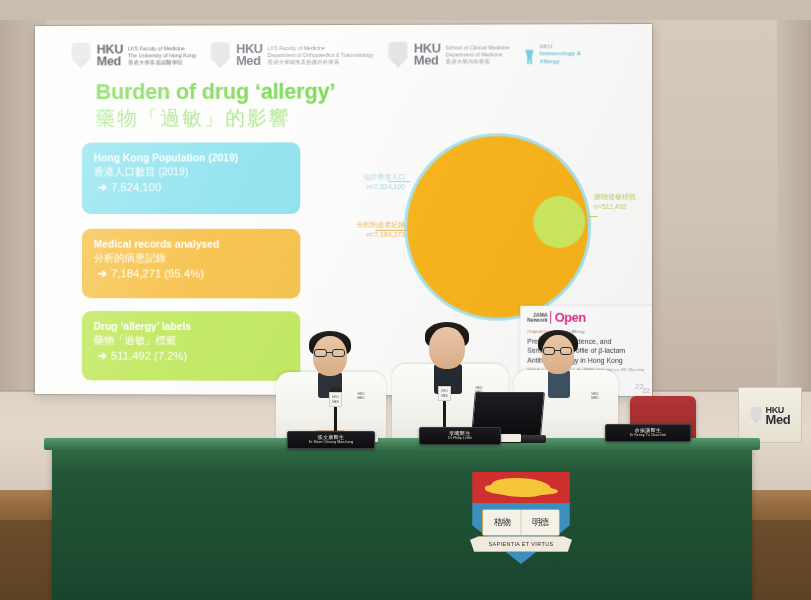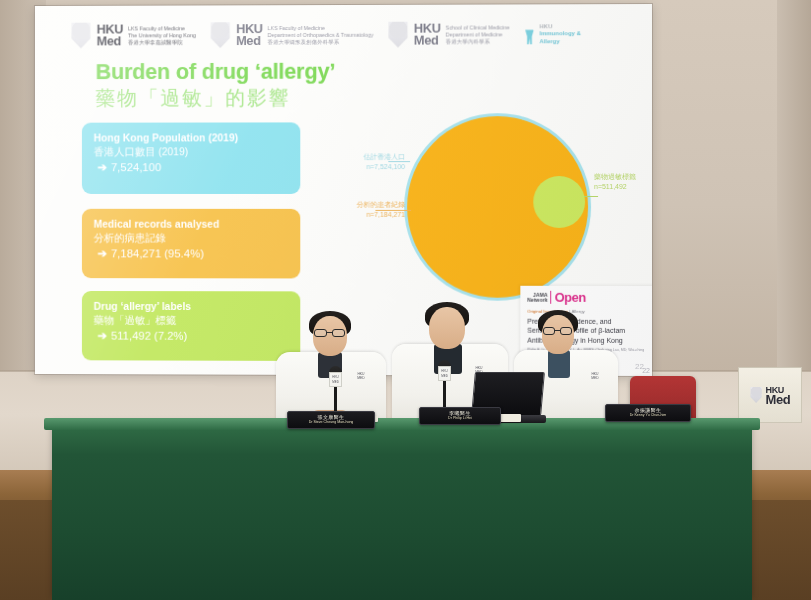--- a/index.html
+++ b/index.html
@@ -4,21 +4,21 @@
 <style>
   * { margin:0; padding:0; box-sizing:border-box; }
   html,body { width:811px; height:600px; overflow:hidden; }
   body {
     font-family: "Liberation Sans", sans-serif;
     background:#c9bdb0;
     position:relative;
   }
 
   
-  #scene { position:absolute; inset:0; overflow:hidden; }
+  #scene { position:absolute; inset:0; overflow:hidden;margin-top:20px; }
 
   .wall-upper {
     position:absolute; left:0; top:0; width:811px; height:372px;
     background:linear-gradient(180deg,#d6cabc 0%, #cfc3b5 55%, #c2b4a4 100%);
   }
   .wall-left-panel {
     position:absolute; left:0; top:0; width:46px; height:372px;
     background:linear-gradient(90deg,#b9ab9b 0%, #cdc1b3 100%);
   }
   .wall-right-panel {
@@ -432,20 +432,29 @@
     <div class="head" style="left:542px; top:315px; width:32px; height:39px;"></div>
     <div class="glasses" style="left:543px; top:327px; width:12px; height:8px;"></div>
     <div class="glasses" style="left:560px; top:327px; width:12px; height:8px;"></div>
     <div class="glasses-bridge" style="left:555px; top:330px; width:5px;"></div>
     <div class="coat-logo" style="left:586px; top:372px; width:18px;">HKU<br>MED</div>
   </div>
 
   <div id="table"></div>
   <div id="table-top"></div>
 
+  <div class="crest">
+    <div class="crest-shield"></div>
+    <div class="crest-lion"></div>
+    <div class="crest-book">
+      <span>格物</span>
+      <span>明德</span>
+    </div>
+    <div class="crest-scroll">SAPIENTIA ET VIRTUS</div>
+  </div>
 
   <div class="mic-stand" style="left:334px; top:382px; height:38px;"></div>
   <div class="mic-head" style="left:329px; top:366px;"></div>
   <div class="mic-flag" style="left:329px; top:372px;">HKU MED</div>
   <div class="mic-base" style="left:324px; top:417px;"></div>
 
   <div class="mic-stand" style="left:443px; top:378px; height:42px;"></div>
   <div class="mic-head" style="left:438px; top:360px;"></div>
   <div class="mic-flag" style="left:438px; top:366px;">HKU MED</div>
   <div class="mic-base" style="left:433px; top:417px;"></div>

